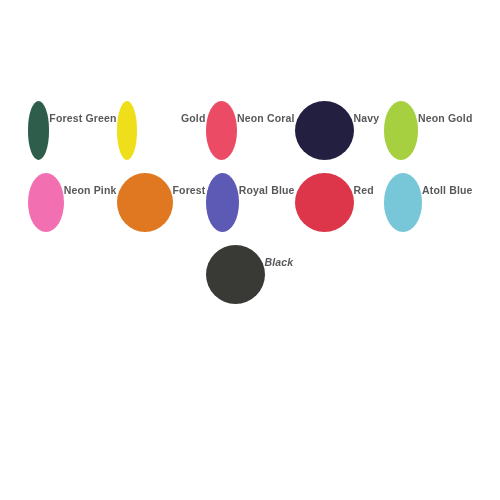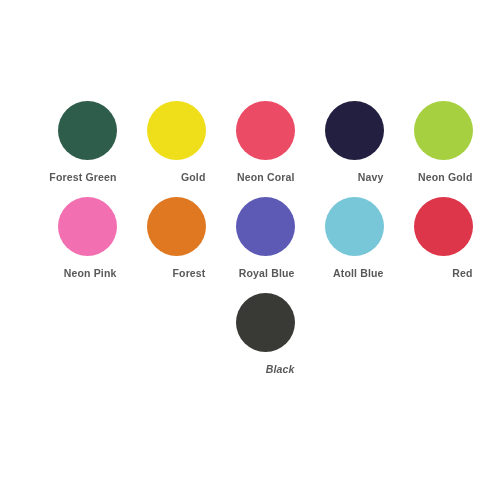--- a/index.html
+++ b/index.html
@@ -38,22 +38,22 @@
   }
 
   .swatch-row.row-last {
     margin-bottom: 0;
     font-style: italic;
   }
 
   .swatch-cell {
     width: 89px;
     display: flex;
-    flex-direction: column;
-    align-items: flex-end;
+    flex-direction: row;
+    align-items: flex-start;
     justify-content: flex-start;
   }
 
   .swatch-dot {
     width: 59px;
     height: 59px;
     border-radius: 50%;
     display: block;
   }
 
@@ -75,21 +75,21 @@
 
   <div class="swatch-grid">
 
     <div class="swatch-row">
       <div class="swatch-cell">
         <span class="swatch-dot" style="background-color: rgb(47, 93, 75);"></span>
         <span class="swatch-label" style="color: rgb(88, 88, 90);">Forest Green</span>
       </div>
       <div class="swatch-cell">
         <span class="swatch-dot" style="background-color: rgb(239, 223, 27);"></span>
-        <span class="swatch-label" style="color: rgb(88, 88, 90);">Gold</span>
+        <span class="swatch-label" style="color: rgb(88, 88, 90); padding-left: 44px;">Gold</span>
       </div>
       <div class="swatch-cell">
         <span class="swatch-dot" style="background-color: rgb(236, 75, 101);"></span>
         <span class="swatch-label" style="color: rgb(88, 88, 90);">Neon Coral</span>
       </div>
       <div class="swatch-cell">
         <span class="swatch-dot" style="background-color: rgb(35, 31, 64);"></span>
         <span class="swatch-label" style="color: rgb(88, 88, 90);">Navy</span>
       </div>
       <div class="swatch-cell">
@@ -105,26 +105,26 @@
       </div>
       <div class="swatch-cell">
         <span class="swatch-dot" style="background-color: rgb(224, 120, 34);"></span>
         <span class="swatch-label" style="color: rgb(88, 88, 90);">Forest</span>
       </div>
       <div class="swatch-cell">
         <span class="swatch-dot" style="background-color: rgb(92, 90, 181);"></span>
         <span class="swatch-label" style="color: rgb(88, 88, 90);">Royal Blue</span>
       </div>
       <div class="swatch-cell">
+        <span class="swatch-dot" style="background-color: rgb(221, 53, 73);"></span>
+        <span class="swatch-label" style="color: rgb(88, 88, 90);">Red</span>
+      </div>
+      <div class="swatch-cell">
         <span class="swatch-dot" style="background-color: rgb(119, 199, 216);"></span>
         <span class="swatch-label" style="color: rgb(88, 88, 90);">Atoll Blue</span>
-      </div>
-      <div class="swatch-cell">
-        <span class="swatch-dot" style="background-color: rgb(221, 53, 73);"></span>
-        <span class="swatch-label" style="color: rgb(88, 88, 90);">Red</span>
       </div>
     </div>
 
     <div class="swatch-row row-last">
       <div class="swatch-cell">
         <span class="swatch-dot" style="background-color: rgb(57, 58, 53);"></span>
         <span class="swatch-label" style="color: rgb(88, 88, 90);">Black</span>
       </div>
     </div>
 

